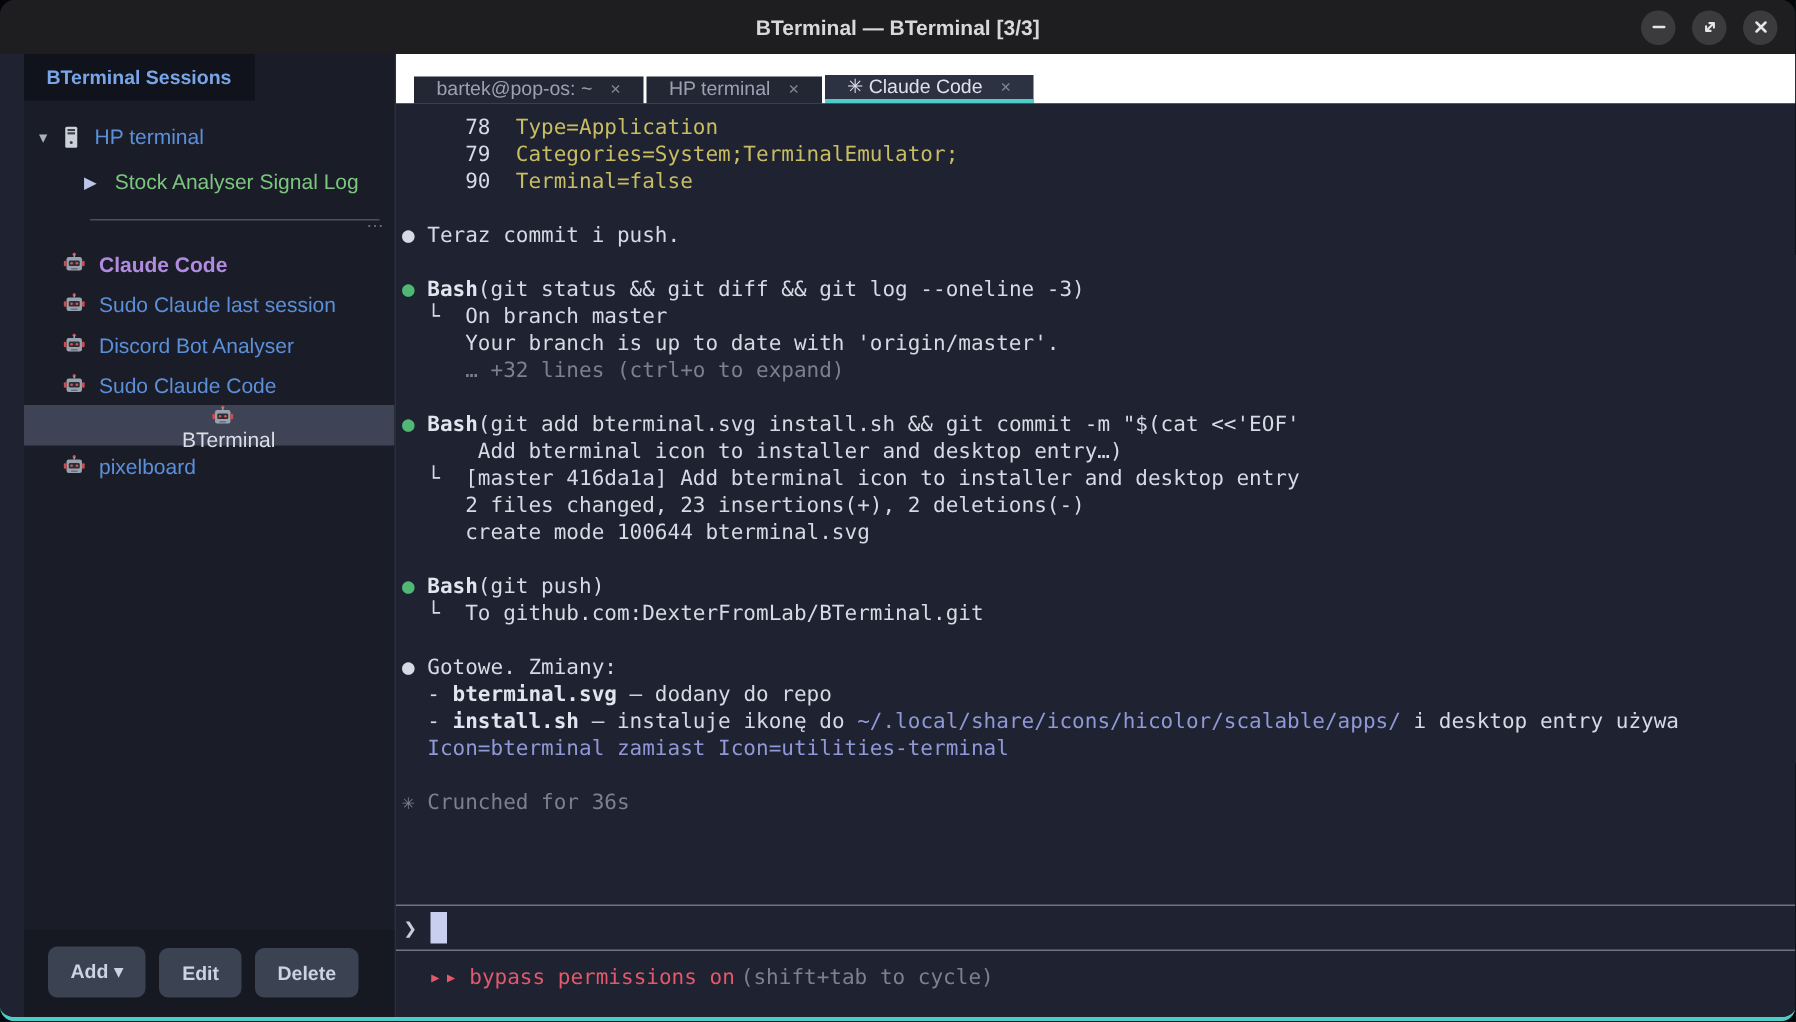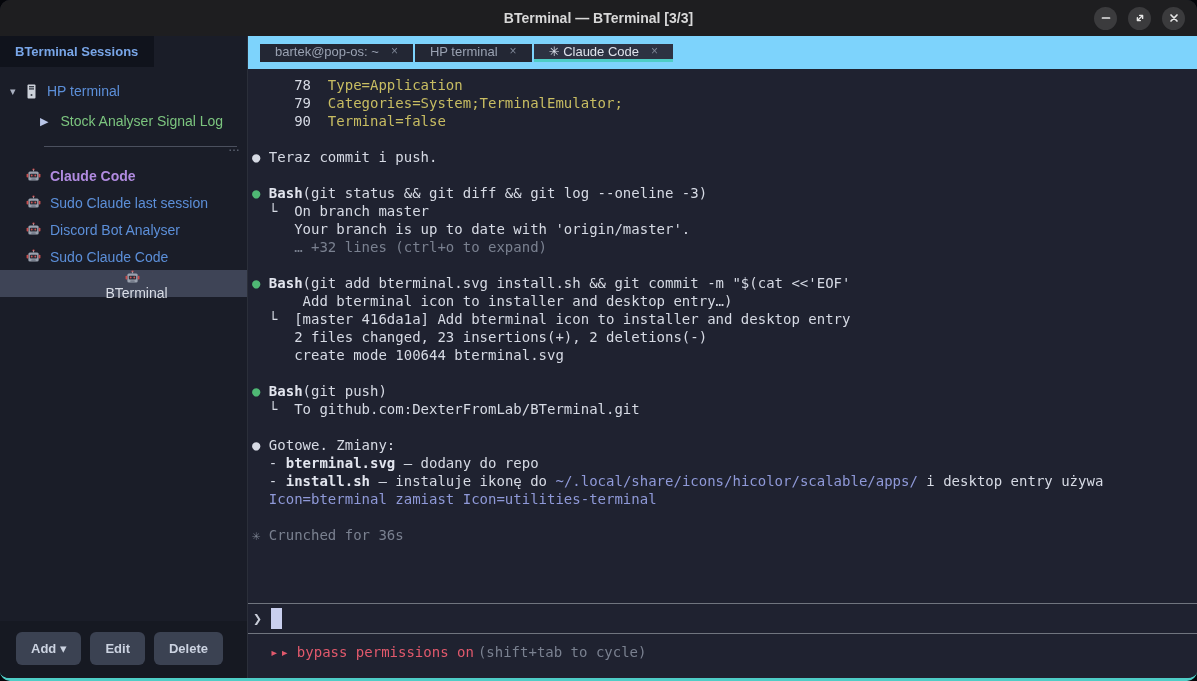--- a/index.html
+++ b/index.html
@@ -24,21 +24,21 @@
     display:flex; align-items:center; justify-content:center; cursor:pointer;
   }
   .wbtn svg { display:block; }
 
   
   .main { flex:1; display:flex; min-height:0; }
 
   
   .sidebar {
     width:248px; flex:0 0 248px; background:#1a1d28; border-right:1px solid #2b2f3a;
-    display:flex; flex-direction:column;
+    display:flex; flex-direction:column;margin-left:16px;
   }
   .side-header { height:31px; background:#1a1d28; flex:0 0 auto; }
   .header-tab {
     width:154px; height:100%; background:#10131c; display:flex; align-items:center; padding-left:15px;
   }
   .header-tab span { font-size:13px; font-weight:bold; color:#79a6e8; }
 
   .tree { flex:1; padding-top:9px; overflow:hidden; }
   .tree-row { display:flex; align-items:center; height:30px; padding-left:10px; cursor:pointer; }
   .caret { color:#a9b0c0; font-size:11px; width:16px; }
@@ -64,21 +64,21 @@
     display:flex; gap:9px; align-items:center;
   }
   .sbtn {
     background:#3b4252; color:#ccd3e1; border:none; border-radius:6px;
     font-family:inherit; font-size:13px; font-weight:bold; padding:9px 15px; cursor:pointer;
   }
 
   
   .termpane { flex:1; display:flex; flex-direction:column; min-width:0; }
   .tabbar {
-    height:33px; flex:0 0 auto; background:#7dd3fc; display:flex; align-items:center;
+    height:33px; flex:0 0 auto; background:#ffffff; display:flex; align-items:flex-end;
     padding-left:12px;
   }
   .tab {
     display:flex; align-items:center; gap:12px; padding:0 15px; margin-right:2px;
     background:#232734; color:#9aa2b2; font-size:13px; cursor:pointer;
     border-bottom:3px solid transparent;
   }
   .tab.active { background:#2d3242; color:#dde1ea; border-bottom:3px solid #4ecdc6; }
   .tab-close { color:#7e8696; font-size:12px; cursor:pointer; }
 
@@ -230,20 +230,34 @@
     <rect x="2.5" y="3.6" width="11" height="9.6" rx="1.6" fill="#9aa1ae"></rect>
     <rect x="0.6" y="6.2" width="1.9" height="4" rx="0.8" fill="#c94f4f"></rect>
     <rect x="13.5" y="6.2" width="1.9" height="4" rx="0.8" fill="#c94f4f"></rect>
     <rect x="4.1" y="6" width="7.8" height="4" rx="1" fill="#2a2e38"></rect>
     <circle cx="6.1" cy="8" r="0.95" fill="#d05555"></circle>
     <circle cx="9.9" cy="8" r="0.95" fill="#d05555"></circle>
     <rect x="5.6" y="11.3" width="4.8" height="1.2" rx="0.6" fill="#6a7080"></rect>
   </svg>
               <span class="session-label">BTerminal</span>
             </div>
+            <div class="session blue">
+              <svg width="15" height="15" viewBox="0 0 16 16">
+    <circle cx="8" cy="1.6" r="1.2" fill="#d04a4a"></circle>
+    <line x1="8" y1="1.6" x2="8" y2="3.6" stroke="#9aa1ae" stroke-width="1"></line>
+    <rect x="2.5" y="3.6" width="11" height="9.6" rx="1.6" fill="#9aa1ae"></rect>
+    <rect x="0.6" y="6.2" width="1.9" height="4" rx="0.8" fill="#c94f4f"></rect>
+    <rect x="13.5" y="6.2" width="1.9" height="4" rx="0.8" fill="#c94f4f"></rect>
+    <rect x="4.1" y="6" width="7.8" height="4" rx="1" fill="#2a2e38"></rect>
+    <circle cx="6.1" cy="8" r="0.95" fill="#d05555"></circle>
+    <circle cx="9.9" cy="8" r="0.95" fill="#d05555"></circle>
+    <rect x="5.6" y="11.3" width="4.8" height="1.2" rx="0.6" fill="#6a7080"></rect>
+  </svg>
+              <span class="session-label">pixelboard</span>
+            </div>
           </div>
       </div>
 
       <div class="side-footer">
         <button class="sbtn">Add ▾</button>
         <button class="sbtn">Edit</button>
         <button class="sbtn">Delete</button>
       </div>
     </aside>
 

